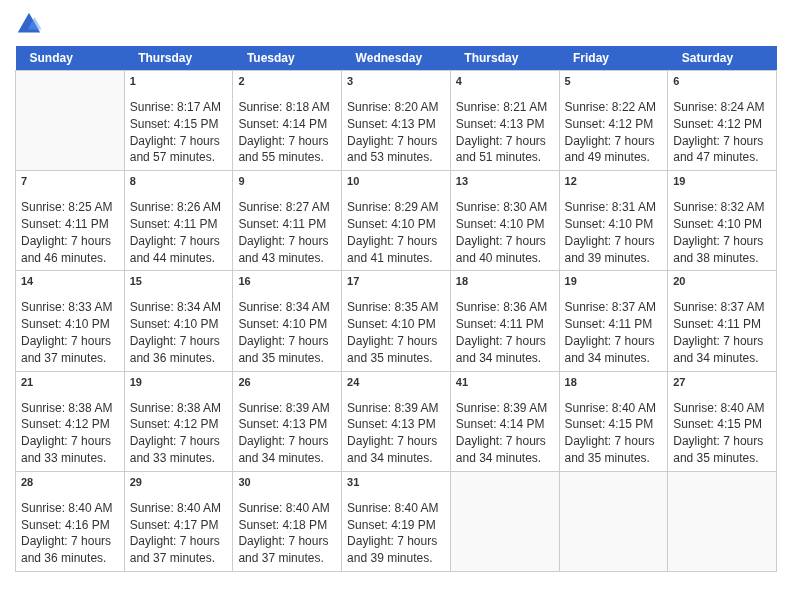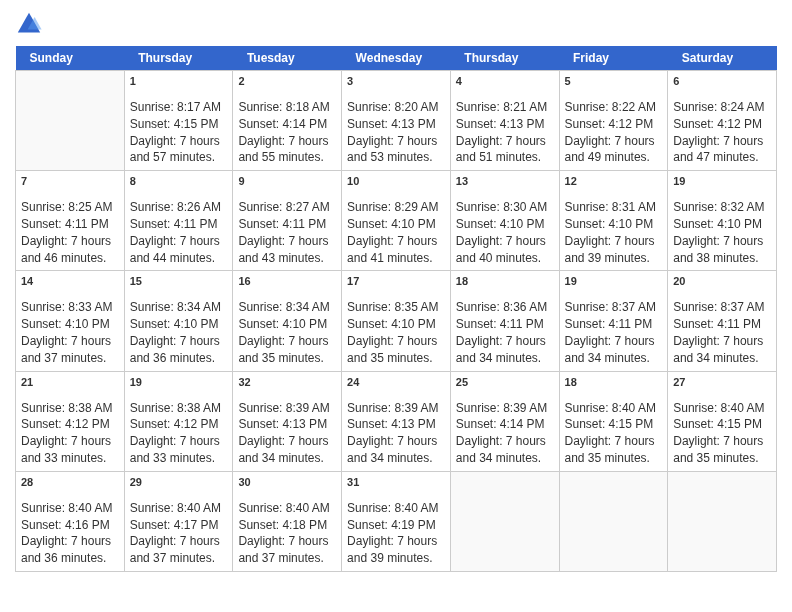--- a/index.html
+++ b/index.html
@@ -210,29 +210,29 @@
         <tr>
           <td>
             <span class="day-num">21</span>
             <div class="day-info">Sunrise: 8:38 AM<br>Sunset: 4:12 PM<br>Daylight: 7 hours and 33 minutes.</div>
           </td>
           <td>
             <span class="day-num">19</span>
             <div class="day-info">Sunrise: 8:38 AM<br>Sunset: 4:12 PM<br>Daylight: 7 hours and 33 minutes.</div>
           </td>
           <td>
-            <span class="day-num">32</span>
+            <span class="day-num">26</span>
             <div class="day-info">Sunrise: 8:39 AM<br>Sunset: 4:13 PM<br>Daylight: 7 hours and 34 minutes.</div>
           </td>
           <td>
             <span class="day-num">24</span>
             <div class="day-info">Sunrise: 8:39 AM<br>Sunset: 4:13 PM<br>Daylight: 7 hours and 34 minutes.</div>
           </td>
           <td>
-            <span class="day-num">25</span>
+            <span class="day-num">41</span>
             <div class="day-info">Sunrise: 8:39 AM<br>Sunset: 4:14 PM<br>Daylight: 7 hours and 34 minutes.</div>
           </td>
           <td>
             <span class="day-num">18</span>
             <div class="day-info">Sunrise: 8:40 AM<br>Sunset: 4:15 PM<br>Daylight: 7 hours and 35 minutes.</div>
           </td>
           <td>
             <span class="day-num">27</span>
             <div class="day-info">Sunrise: 8:40 AM<br>Sunset: 4:15 PM<br>Daylight: 7 hours and 35 minutes.</div>
           </td>

